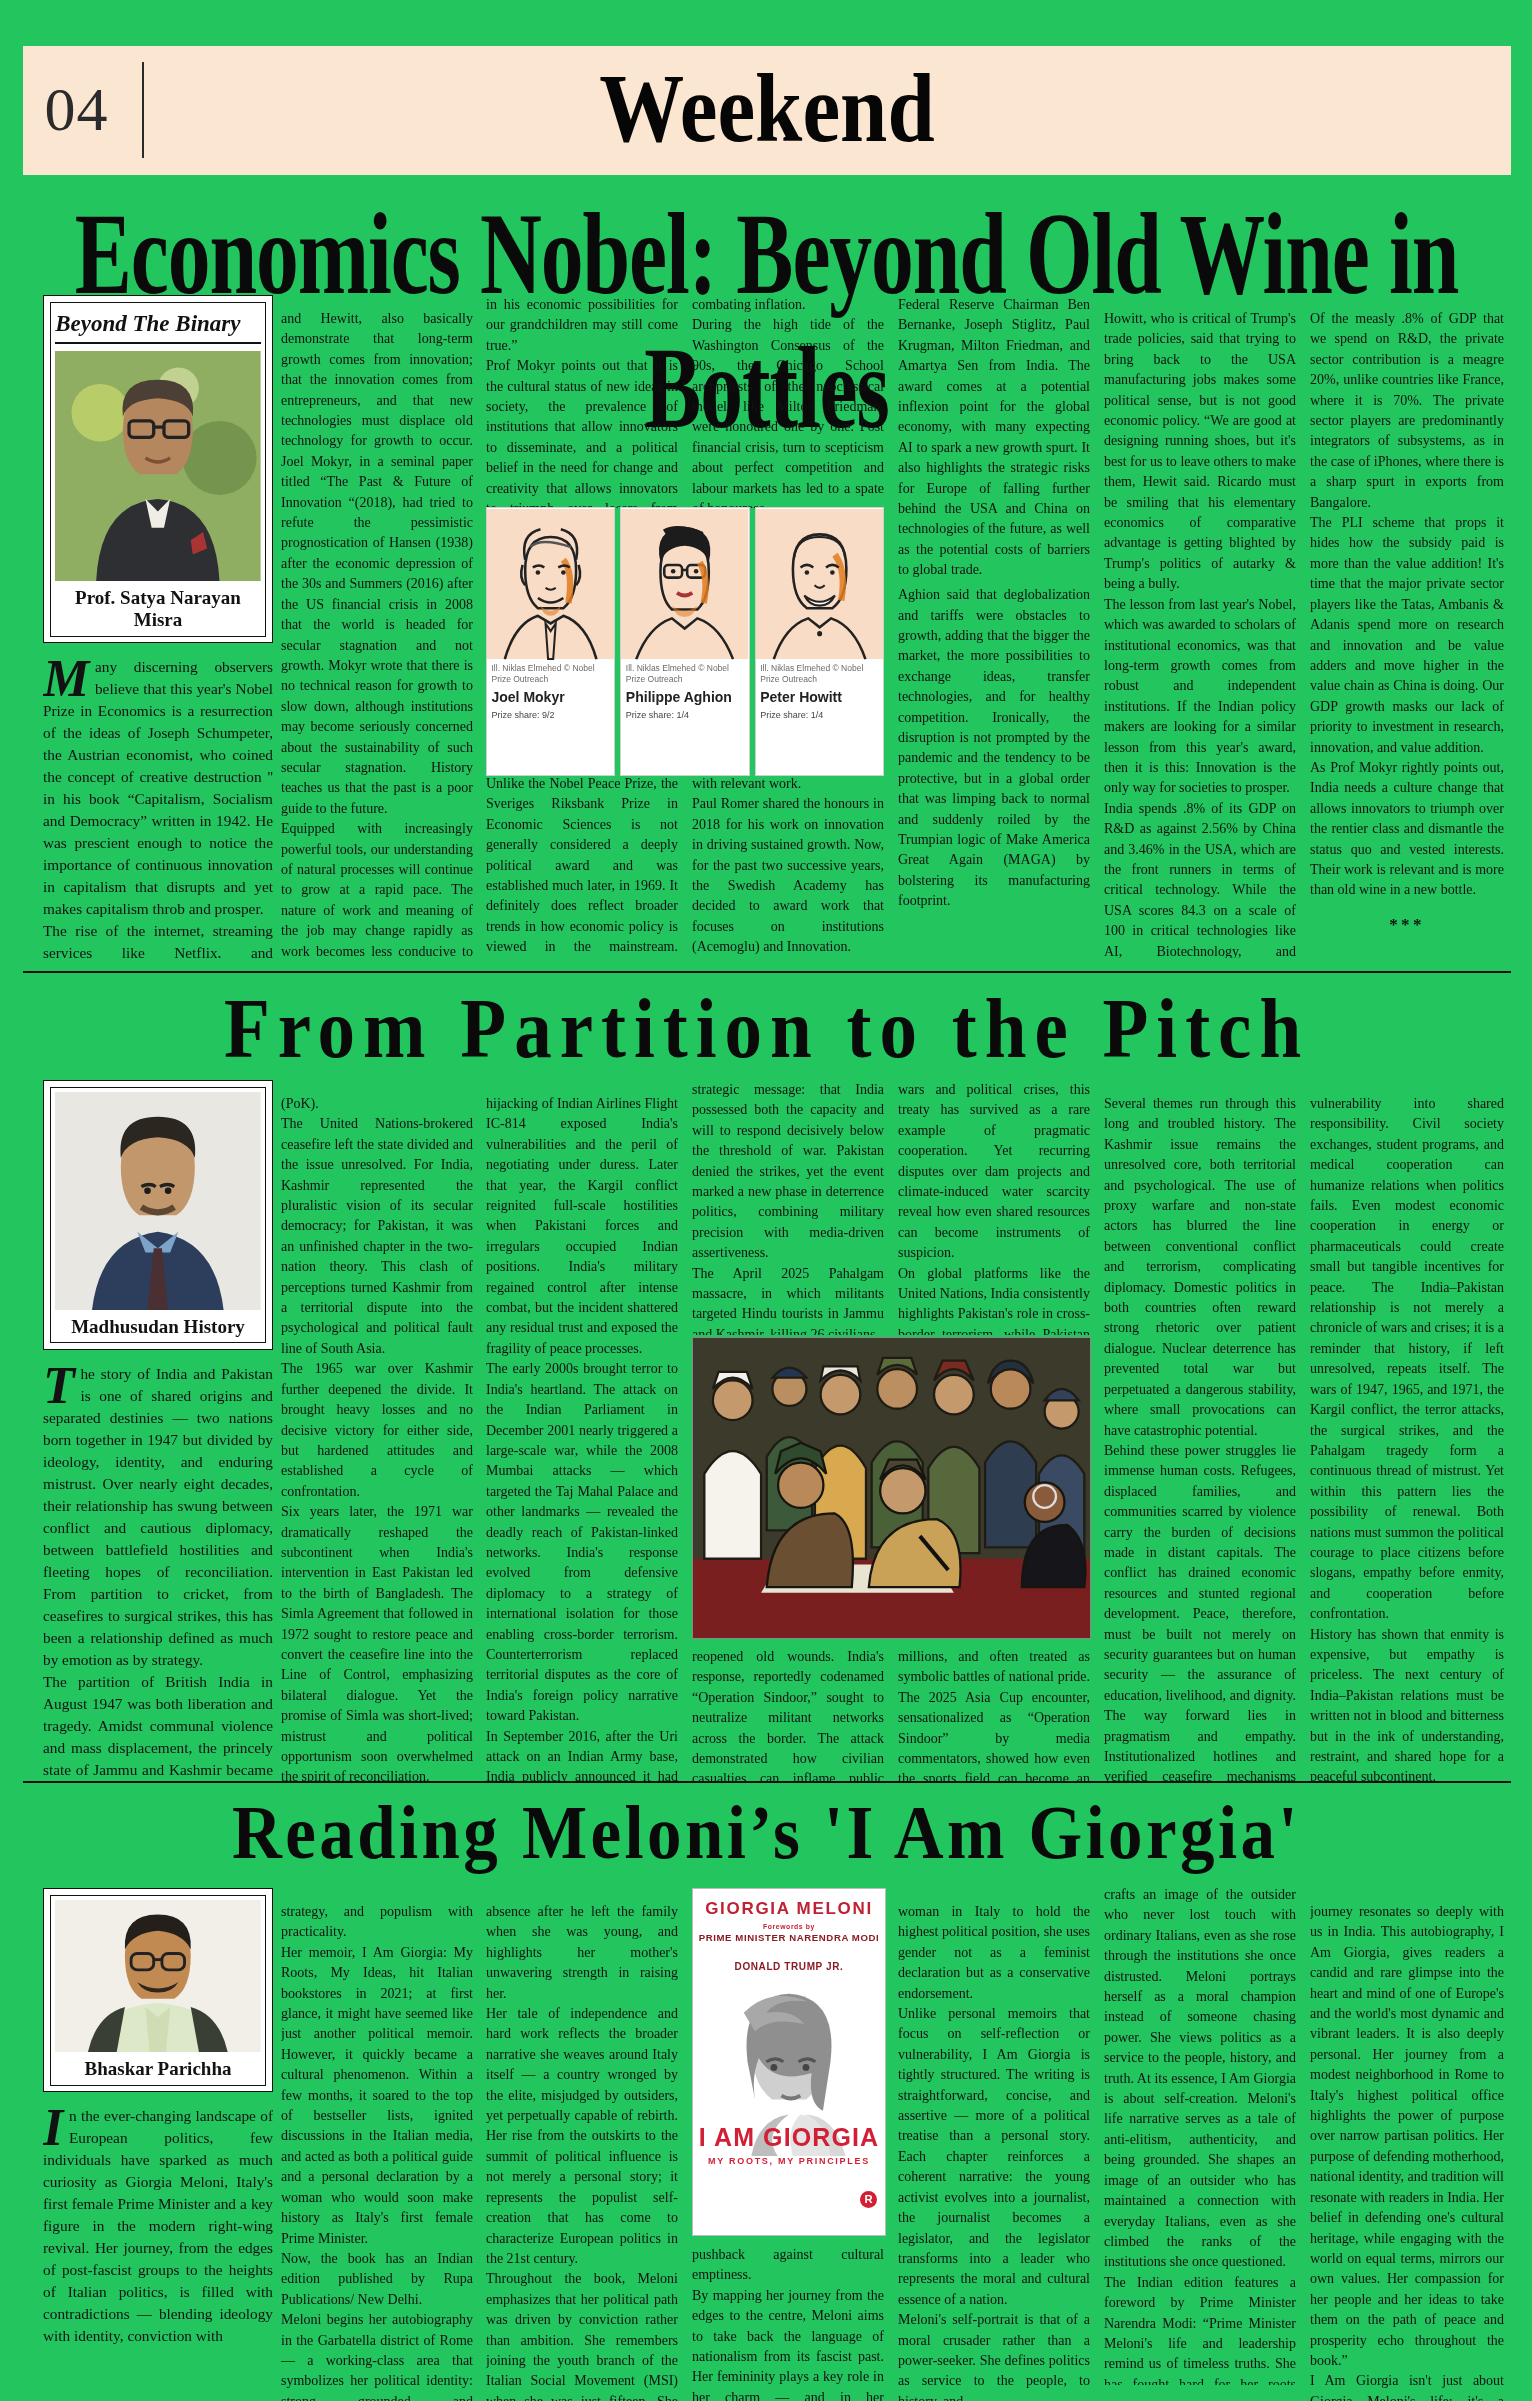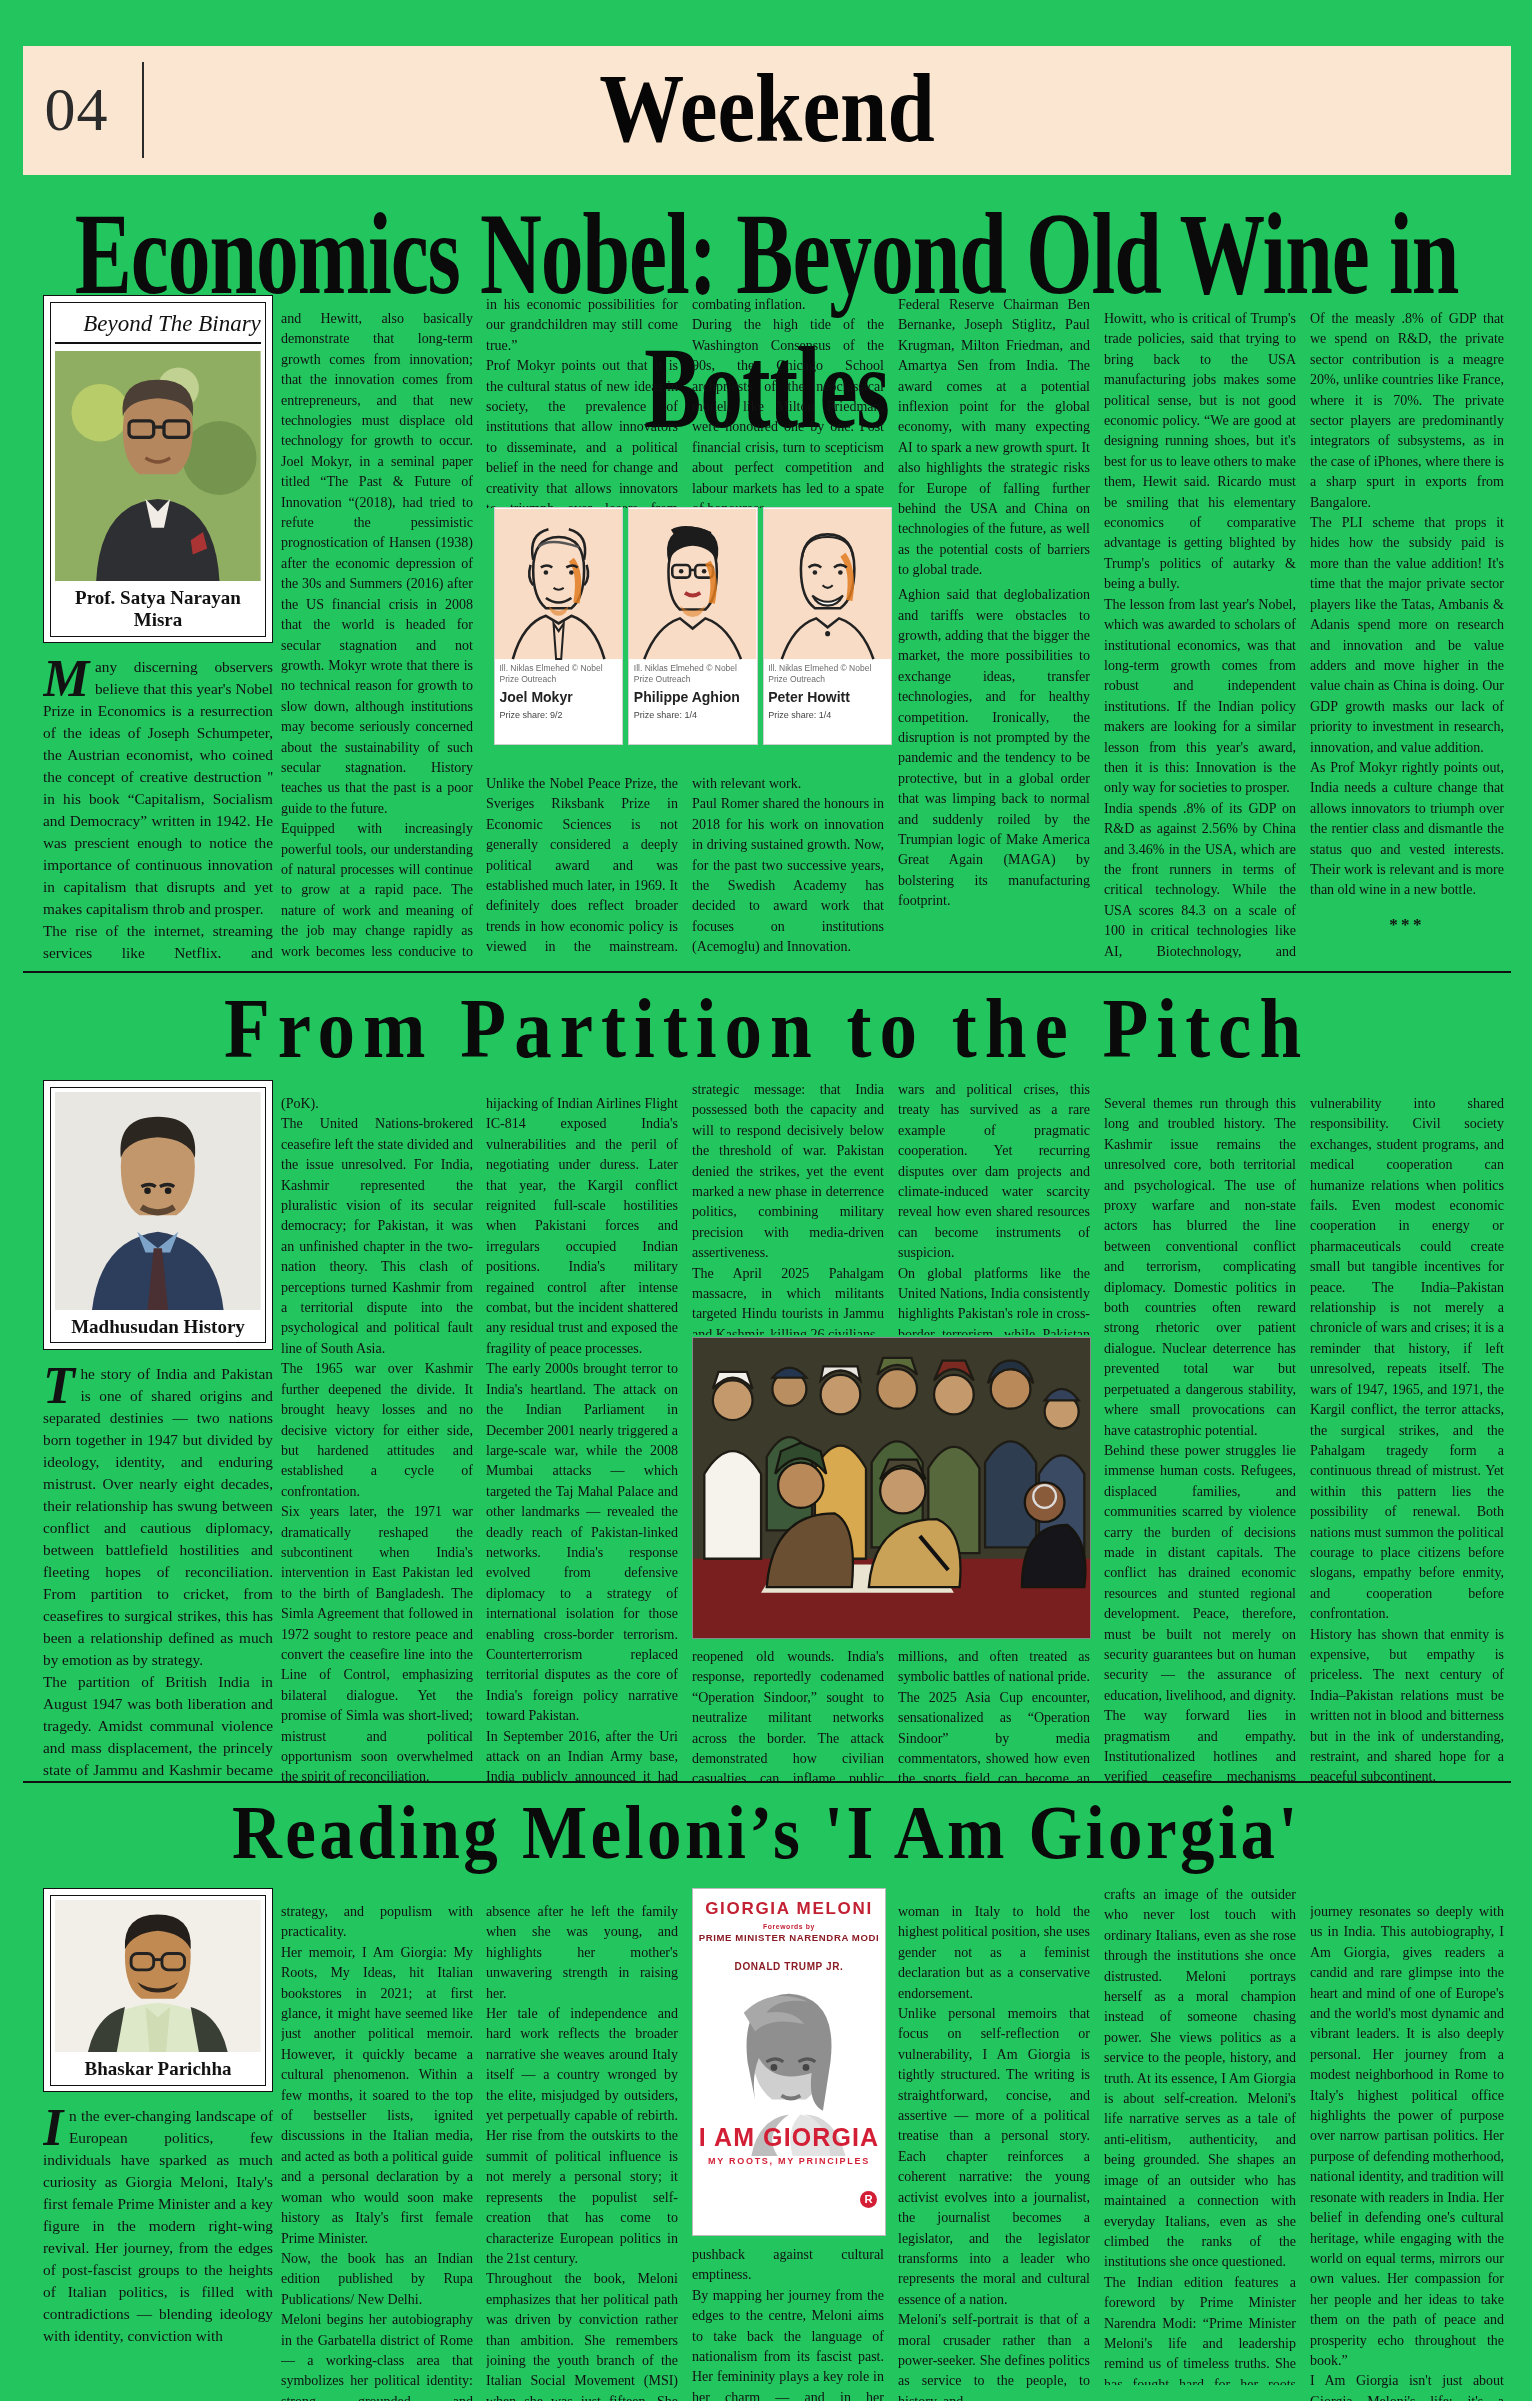--- a/index.html
+++ b/index.html
@@ -29,25 +29,25 @@
   .c6{left:1104px;width:192px;}
   .c7{left:1310px;width:194px;}
   .coltext{font-size:14px;line-height:20.4px;text-align:justify;white-space:pre-line;}
   .c1 .coltext{font-size:15.3px;line-height:22px;}
   .lead::first-letter{float:left;font-size:52px;line-height:40px;font-weight:700;font-style:italic;padding:3.4px 5.7px 0 0;}
   .segtop{overflow:hidden;}
   .stars{text-align:center;font-size:17px;letter-spacing:3.4px;margin:14.7px 0;font-weight:700;}
   
   .authbox{border:1.7px solid #111;padding:5.7px;background:#fff;}
   .authbox .inner{border:1.1px solid #111;padding:4.5px;}
-  .kicker{text-align:right;font-size:23px;font-weight:400;font-style:italic;padding:3.4px 0 5.7px 0;border-bottom:2.3px double #111;margin-bottom:6.8px;}
+  .kicker{text-align:left;font-size:23px;font-weight:700;font-style:italic;padding:3.4px 0 5.7px 0;border-bottom:2.3px double #111;margin-bottom:6.8px;}
   .authphoto{width:100%;display:block;}
   .authname{text-align:center;font-size:19px;font-weight:700;padding-top:5.7px;}
   
-  .nobelfig{position:absolute;left:486px;top:507px;width:398px;height:238px;display:flex;gap:5.1px;margin-left:8px;}
+  .nobelfig{position:absolute;left:486px;top:507px;width:398px;height:269px;display:flex;gap:5.1px;}
   .ncard{width:129px;background:#fff;border:0.6px solid #cfcfcf;font-family:"Liberation Sans",sans-serif;}
   .ncard svg{display:block;width:100%;height:152px;}
   .ncredit{font-size:8.5px;color:#6a6a6a;line-height:10.8px;padding:3.4px 4.5px 0 4.5px;}
   .nname{font-size:14px;font-weight:700;color:#222;padding:4.5px 4.5px 0 4.5px;}
   .nshare{font-size:9px;color:#444;padding:4.5px 4.5px 0 4.5px;}
   
   .warfig{position:absolute;left:692px;top:1337px;width:397px;height:300px;border:0.6px solid #888;}
   .warfig svg{display:block;width:100%;height:100%;}
   
   .cover{position:absolute;left:692px;top:1888px;width:192px;height:346px;background:#ffffff;border:0.6px solid #bbb;

